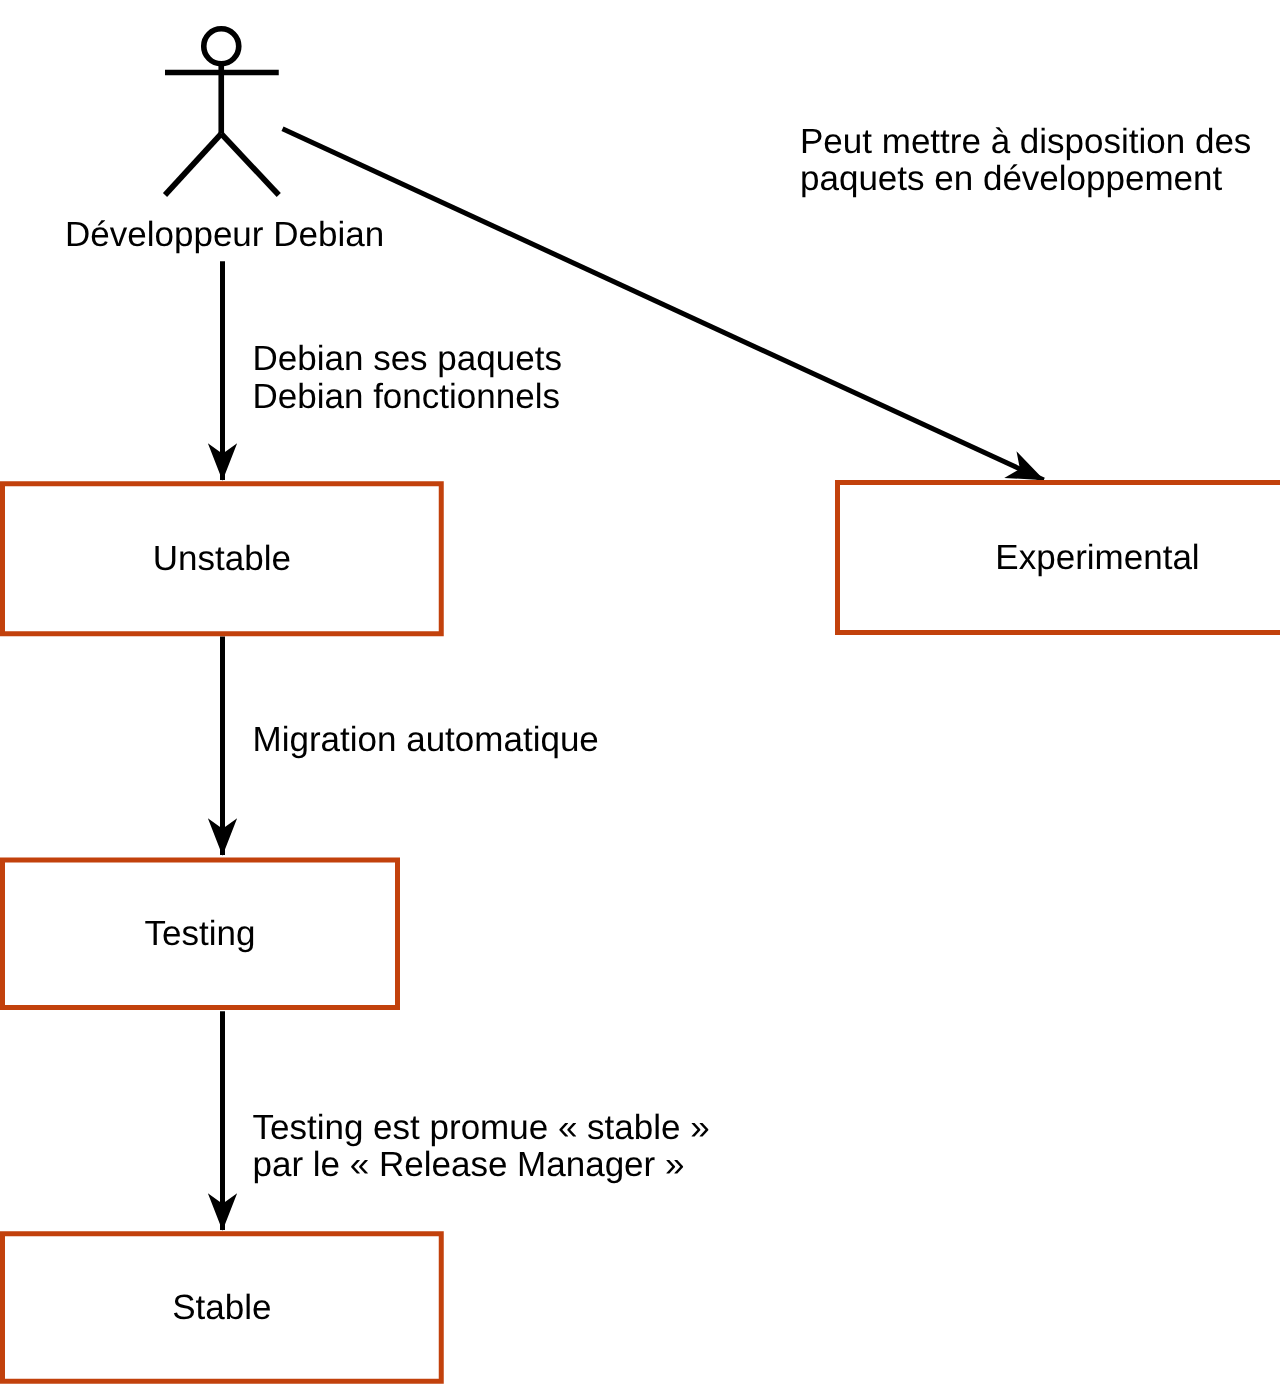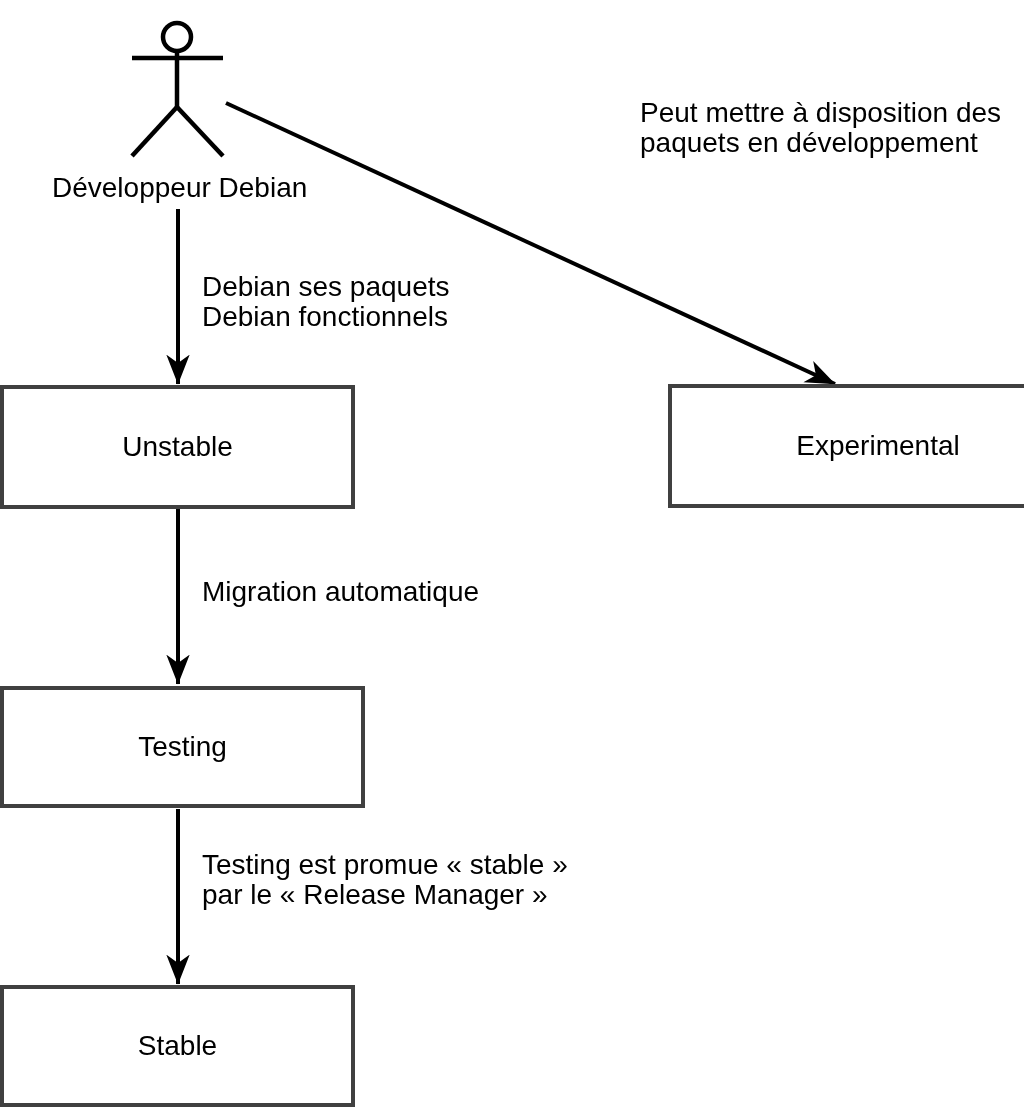--- a/index.html
+++ b/index.html
@@ -23,46 +23,46 @@
     width: 1024px;
     height: 1110px;
   }
   .connector-layer line, .connector-layer circle {
     stroke: #000000;
     fill: none;
   }
   .node {
     position: absolute;
     box-sizing: border-box;
-    border: 4px solid #404040;
+    border: 4px solid #c2410c;
     background: #ffffff;
     display: flex;
     align-items: center;
     justify-content: center;
   }
   .node-label {
     font-size: 28px;
     line-height: 30px;
     white-space: nowrap;
   }
   .node-unstable     { left: 0px;   top: 385px; width: 355px; height: 124px; }
   .node-experimental { left: 668px; top: 384px; width: 420px; height: 124px; }
-  .node-testing      { left: 0px;   top: 686px; width: 365px; height: 122px; }
+  .node-testing      { left: 0px;   top: 686px; width: 320px; height: 122px; }
   .node-stable       { left: 0px;   top: 985px; width: 355px; height: 122px; text-align: center; }
   .label {
     position: absolute;
     font-size: 28px;
     line-height: 30px;
     white-space: nowrap;
   }
   .actor-label      { left: 52px;  top: 173px; }
   .lbl-envoie       { left: 202px; top: 272px; }
   .lbl-peut         { left: 640px; top: 98px;  }
   .lbl-migration    { left: 202px; top: 577px; }
-  .lbl-promue       { left: 202px; top: 850px; }
+  .lbl-promue       { left: 202px; top: 887px; }
 </style>
 </head>
 <body>
 
 <div class="canvas">
 
   <svg class="connector-layer" viewBox="0 0 1024 1110" xmlns="http://www.w3.org/2000/svg">
     <defs>
       <marker id="ah" viewBox="0 0 10 10" refX="9.8" refY="5" markerWidth="7.5" markerHeight="7.5" orient="auto" markerUnits="strokeWidth">
         <path d="M0,1.1 L10,5 L0,8.9 L2.8,5 Z" fill="#000000"></path>

